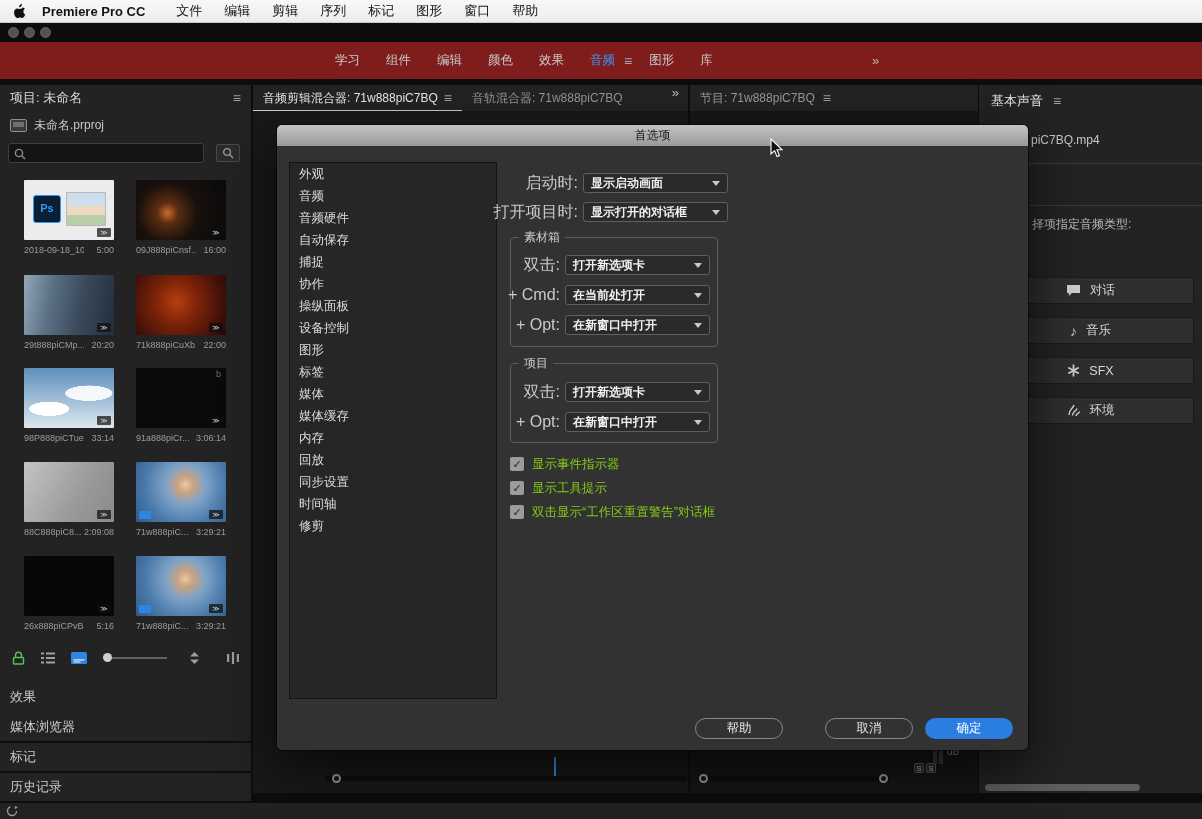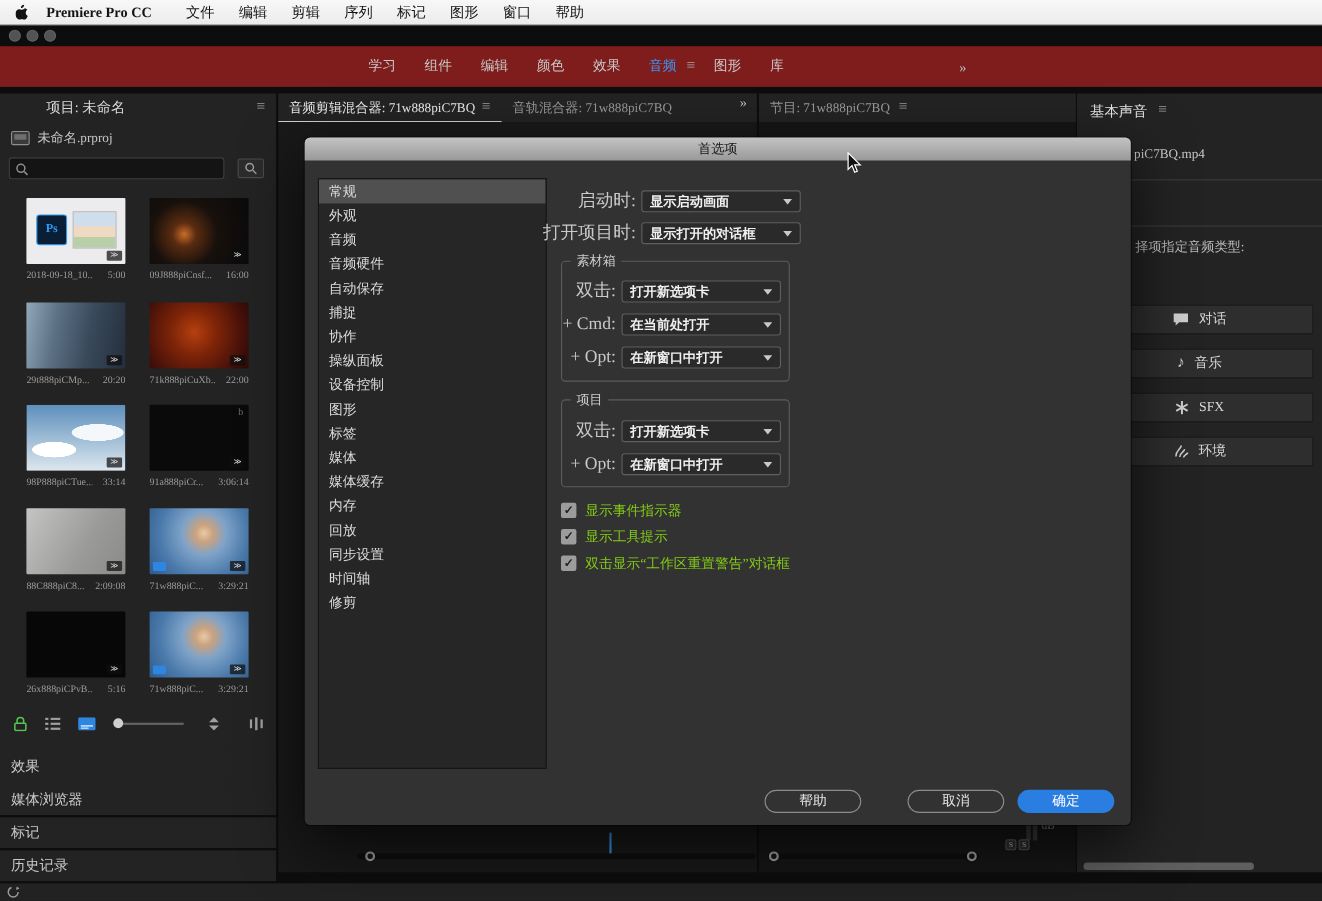--- a/index.html
+++ b/index.html
@@ -1,18 +1,18 @@
 <!DOCTYPE html>
 <html><head>
 <meta charset="utf-8">
 <style>
   *{margin:0;padding:0;box-sizing:border-box;}
   html,body{width:1202px;height:819px;}
   body{font-family:"Liberation Sans","DejaVu Sans",sans-serif;background:#0d0d0d;overflow:hidden;}
-  #screen{position:relative;width:1202px;height:819px;background:#0d0d0d;overflow:hidden;font-family:Liberation Serif, serif;}
+  #screen{position:relative;width:1202px;height:819px;background:#0d0d0d;overflow:hidden;}
 
   
   #menubar{position:absolute;left:0;top:0;width:1202px;height:23px;background:linear-gradient(#f8f8f8,#ececec);display:flex;align-items:center;color:#141414;font-size:13px;border-bottom:1px solid #c9c9c9;}
   #menubar .apple{margin:0 16px 0 14px;display:flex;align-items:center;}
   #menubar .appname{font-weight:bold;margin-right:20px;}
   #menubar .mitem{padding:0 11px;}
 
   
   #titlebar{position:absolute;left:0;top:23px;width:1202px;height:19px;background:#3a3a3a;display:flex;align-items:center;justify-content:center;}
   .tl{position:absolute;top:27px;width:11px;height:11px;border-radius:50%;background:#535353;border:1px solid #626262;}
@@ -23,21 +23,21 @@
   .wstab{padding:0 13px;line-height:37px;}
   .wstab.active{color:#3a97f5;}
   .ws-ham{color:#a8a8a8;font-size:14px;margin:0 4px 0 -4px;}
   #ws-overflow{position:absolute;left:872px;top:42px;line-height:37px;color:#bdbdbd;font-size:13px;}
 
   
   .panel{position:absolute;background:#232323;}
   .ham{color:#9f9f9f;font-size:14px;}
 
   
-  #project-panel{left:0;top:85px;width:251px;height:652px;padding-left:32px;}
+  #project-panel{left:0;top:85px;width:251px;height:652px;}
   #pp-header{display:flex;align-items:center;height:26px;padding:0 10px;font-size:13px;color:#dadada;}
   #pp-header .ham{margin-left:auto;}
   #pp-file{position:absolute;left:10px;top:32px;display:flex;align-items:center;gap:7px;font-size:12px;color:#c6c6c6;}
   .fileicon{width:17px;height:13px;border:1px solid #8f8f8f;border-radius:2px;background:#3a3a3a;position:relative;}
   .fileicon::after{content:"";position:absolute;left:2px;top:2px;right:2px;bottom:4px;background:#6f6f6f;}
   #pp-search{position:absolute;left:8px;top:58px;width:196px;height:20px;background:#141414;border:1px solid #3e3e3e;border-radius:3px;display:flex;align-items:center;padding-left:22px;}
   #pp-search svg{position:absolute;left:5px;top:4px;}
   #pp-search input{background:transparent;border:none;outline:none;color:#ddd;font-size:12px;width:165px;font-family:inherit;}
   #pp-findbin{position:absolute;left:216px;top:59px;width:24px;height:18px;border:1px solid #4a4a4a;border-radius:2px;background:#2c2c2c;display:flex;align-items:center;justify-content:center;}
   .cell{position:absolute;width:90px;}
@@ -394,21 +394,20 @@
   <div id="statusbar">
     <svg width="12" height="12" viewBox="0 0 12 12">
         <circle cx="6" cy="6" r="4.5" fill="none" stroke="#9a9a9a" stroke-width="1.3" stroke-dasharray="19 9"></circle>
         <path d="M9.2 0.8 l2.6 2 -3.2 1.2 Z" fill="#9a9a9a"></path>
       </svg>
   </div>
 
   <div id="prefs">
     <div id="prefs-title">首选项</div>
     <div id="prefs-list">
-      <div class="pitem sel">常规</div>
       <div class="pitem">外观</div>
       <div class="pitem">音频</div>
       <div class="pitem">音频硬件</div>
       <div class="pitem">自动保存</div>
       <div class="pitem">捕捉</div>
       <div class="pitem">协作</div>
       <div class="pitem">操纵面板</div>
       <div class="pitem">设备控制</div>
       <div class="pitem">图形</div>
       <div class="pitem">标签</div>

